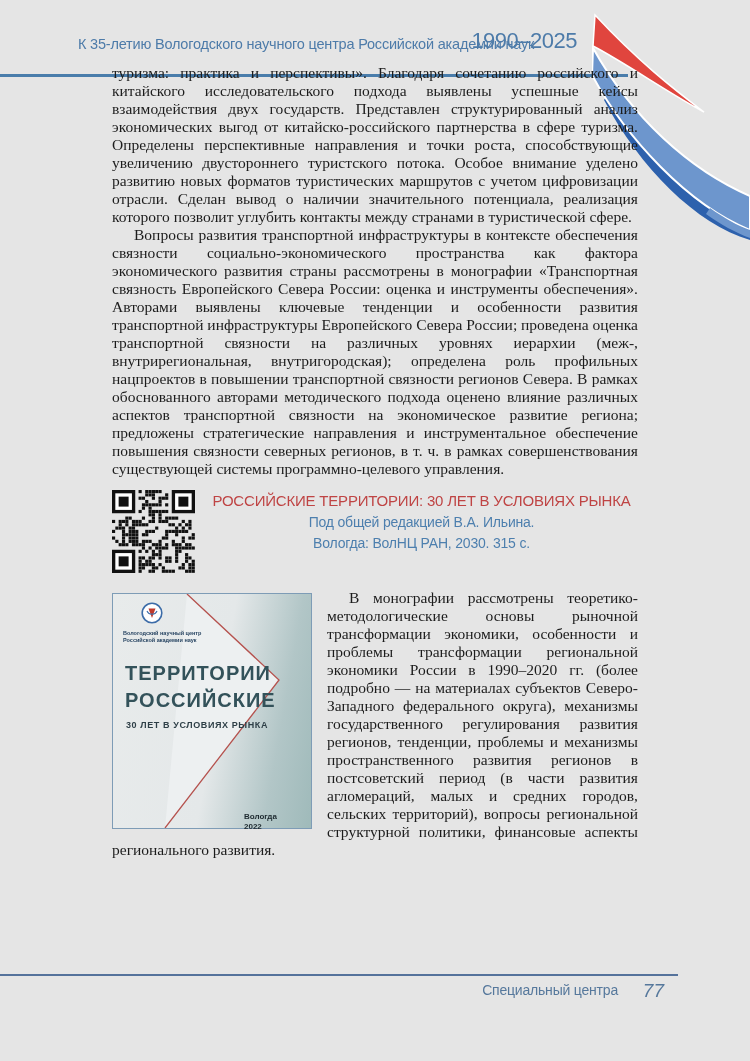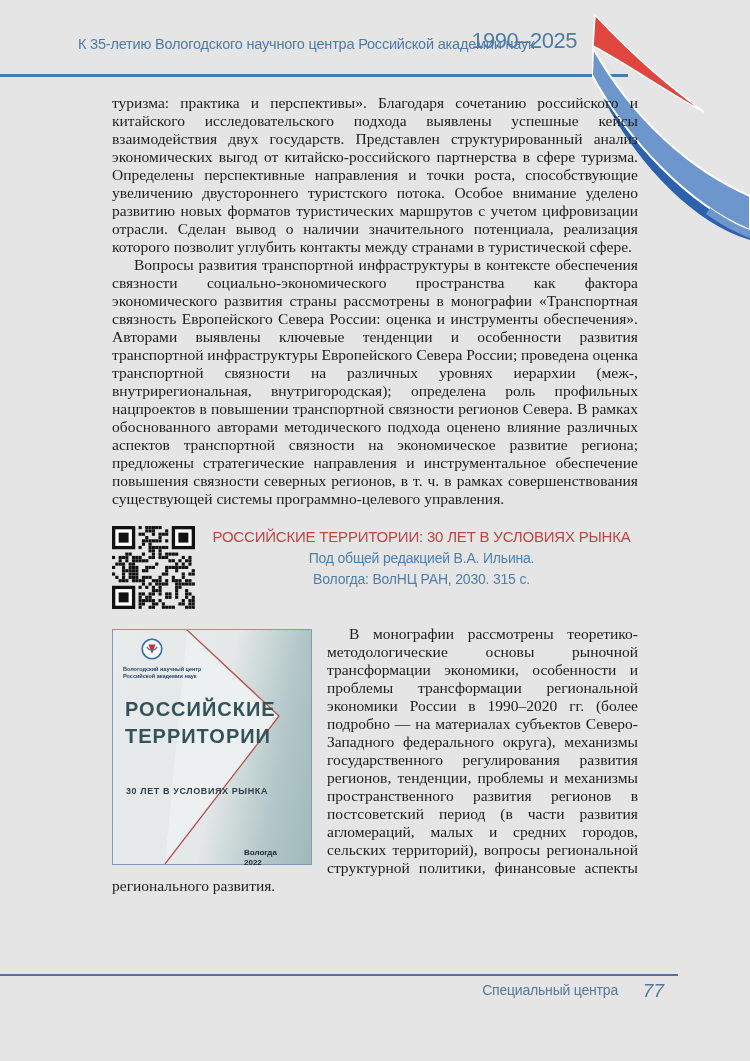--- a/index.html
+++ b/index.html
@@ -13,26 +13,26 @@
       color:#4d7ba9;}
   .hdr-years{position:absolute;right:173px;top:28px;
       font-family:"Liberation Sans", sans-serif;font-size:22px;letter-spacing:-0.5px;
       color:#4d7ba9;}
   .hdr-rule{position:absolute;left:0;top:74px;width:628px;height:3px;background:#4a7dab;}
 
   
   .ribbon{position:absolute;top:0;right:0;width:158px;height:240px;}
 
   
-  .content{position:relative;margin-left:112px;width:526px;padding-top:94px;}
+  .content{position:relative;margin-left:112px;width:526px;padding-top:64px;}
   .body-p{margin:0;font-size:15.5px;line-height:18px;text-align:justify;}
   .ind{text-indent:22px;}
 
   
-  .book-ref{margin-top:16px;display:flex;align-items:flex-start;height:92px;}
+  .book-ref{margin-top:10px;display:flex;align-items:flex-start;height:92px;}
   .qr-box{width:83px;height:83px;flex:0 0 83px;margin-top:2px;}
   .ref-text{flex:1;padding-left:10px;text-align:center;
       font-family:"Liberation Sans", sans-serif;letter-spacing:-0.2px;}
   .ref-title{font-size:15px;font-weight:500;color:#bf4444;margin-top:4px;}
   .ref-editor,.ref-imprint{font-size:14px;color:#4d7fae;line-height:21px;}
   .ref-editor{margin-top:3px;}
 
   
   .annotation{margin-top:9px;}
   .annotation::after{content:"";display:block;clear:both;}
@@ -43,21 +43,21 @@
   .cover svg.chevron{position:absolute;inset:0;}
   .cover-logo{position:absolute;left:28px;top:8px;}
   .cover-org{position:absolute;left:10px;top:36px;width:100px;
       font-family:"Liberation Sans", sans-serif;font-size:5.5px;line-height:7px;
       font-weight:700;color:#1f3d5c;}
   .cover-title{position:absolute;left:12px;top:66px;
       font-family:"Liberation Sans", sans-serif;font-size:20px;line-height:27px;
       font-weight:700;letter-spacing:1px;color:#33525a;}
   .cover-sub{position:absolute;left:13px;top:126px;
       font-family:"Liberation Sans", sans-serif;font-size:9px;font-weight:700;
-      letter-spacing:0.6px;color:#2e3f47;margin-top:30px;}
+      letter-spacing:0.6px;color:#2e3f47;}
   .cover-imprint{position:absolute;left:131px;top:210px;
       font-family:"Liberation Sans", sans-serif;font-size:8px;line-height:10px;
       font-weight:700;color:#1e2a30;margin-top:8px;}
 
   
   .ftr-rule{position:absolute;left:0;top:974px;width:678px;height:2px;background:#55729b;}
   .ftr-label{position:absolute;right:132px;top:982px;
       font-family:"Liberation Sans", sans-serif;font-size:14px;letter-spacing:-0.2px;
       color:#56789c;}
   .ftr-page{position:absolute;right:86px;top:980px;
@@ -325,22 +325,22 @@
         <svg class="cover-logo" width="22" height="22" viewBox="0 0 22 22" aria-hidden="true">
           <circle cx="11" cy="11" r="9.8" fill="#ffffff" stroke="#3c6ca8" stroke-width="1.6"></circle>
           <path d="M7.5,6.5 L14.5,6.5 L11,16 Z" fill="#c0392b"></path>
           <path d="M6,9 A5.5,5.5 0 0 0 16,9" fill="none" stroke="#3c6ca8" stroke-width="1.2"></path>
         </svg>
         <div class="cover-org">
           <div>Вологодский научный центр</div>
           <div>Российской академии наук</div>
         </div>
         <div class="cover-title">
+          <div>ТЕРРИТОРИИ</div>
           <div>РОССИЙСКИЕ</div>
-          <div>ТЕРРИТОРИИ</div>
         </div>
         <div class="cover-sub">30 ЛЕТ В УСЛОВИЯХ РЫНКА</div>
         <div class="cover-imprint">
           <div>Вологда</div>
           <div>2022</div>
         </div>
       </div>
       <p class="body-p ind">В монографии рассмотрены теоретико-методологические основы рыночной трансформации экономики, особенности и проблемы трансформации региональной экономики России в 1990–2020 гг. (более подробно — на материалах субъектов Северо-Западного федерального округа), механизмы государственного регулирования развития регионов, тенденции, проблемы и механизмы пространственного развития регионов в постсоветский период (в части развития агломераций, малых и средних городов, сельских территорий), вопросы региональной структурной политики, финансовые аспекты регионального развития.</p>
     </section>
   </main>

